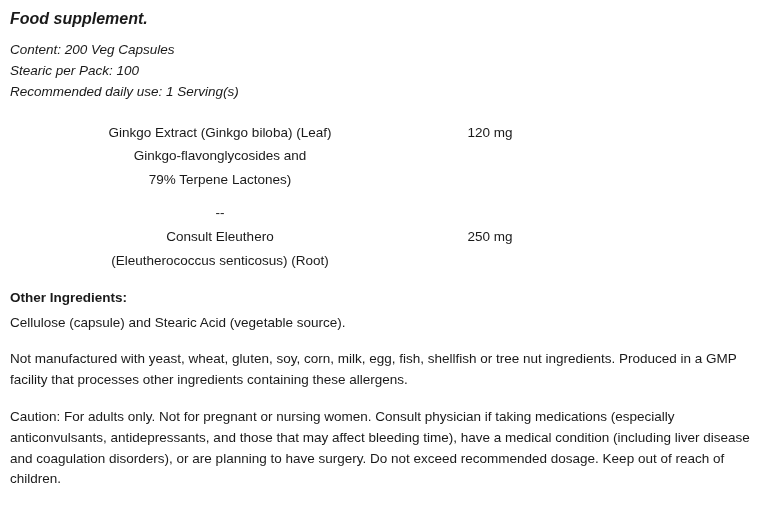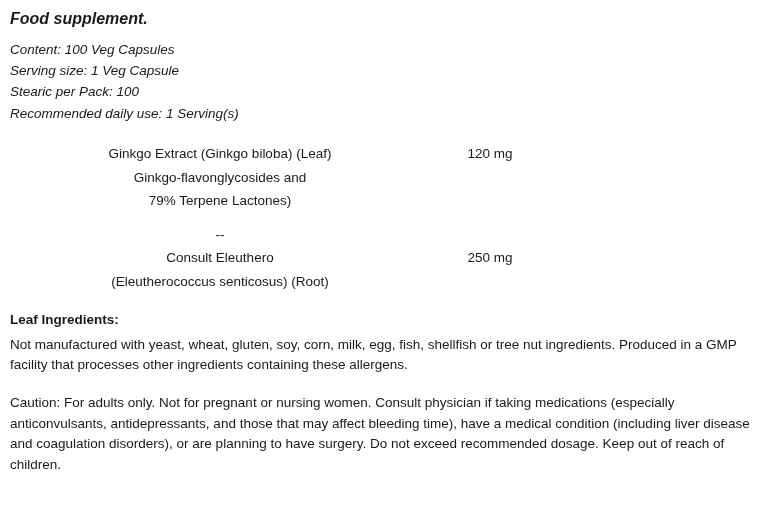--- a/index.html
+++ b/index.html
@@ -80,22 +80,21 @@
   }
 </style>
 </head>
 <body>
 
 <div class="page">
 
   <div class="hdr">Food supplement.</div>
 
   <div class="serving-info">
-    <div>Content: 100 Veg Capsules</div>
-    <div>Serving size: 1 Veg Capsule</div>
+    <div>Content: 200 Veg Capsules</div>
     <div>Stearic per Pack: 100</div>
     <div>Recommended daily use: 1 Serving(s)</div>
   </div>
 
   <table class="ing-table">
     <tbody>
       <tr>
         <td class="ing-name">Ginkgo Extract (Ginkgo biloba) (Leaf)</td>
         <td class="ing-amt">120 mg</td>
         <td class="ing-blank"></td>
@@ -126,19 +125,20 @@
         <td class="ing-blank"></td>
       </tr>
       <tr>
         <td class="ing-name">(Eleutherococcus senticosus) (Root)</td>
         <td class="ing-amt"></td>
         <td class="ing-blank"></td>
       </tr>
     </tbody>
   </table>
 
-  <div class="section-title">Leaf Ingredients:</div>
+  <div class="section-title">Other Ingredients:</div>
+  <p class="body">Cellulose (capsule) and Stearic Acid (vegetable source).</p>
 
   <p class="tight">Not manufactured with yeast, wheat, gluten, soy, corn, milk, egg, fish, shellfish or tree nut ingredients. Produced in a GMP facility that processes other ingredients containing these allergens.</p>
 
   <p class="tight">Caution: For adults only. Not for pregnant or nursing women. Consult physician if taking medications (especially anticonvulsants, antidepressants, and those that may affect bleeding time), have a medical condition (including liver disease and coagulation disorders), or are planning to have surgery. Do not exceed recommended dosage. Keep out of reach of children.</p>
 
 </div>
 
 </body></html>

